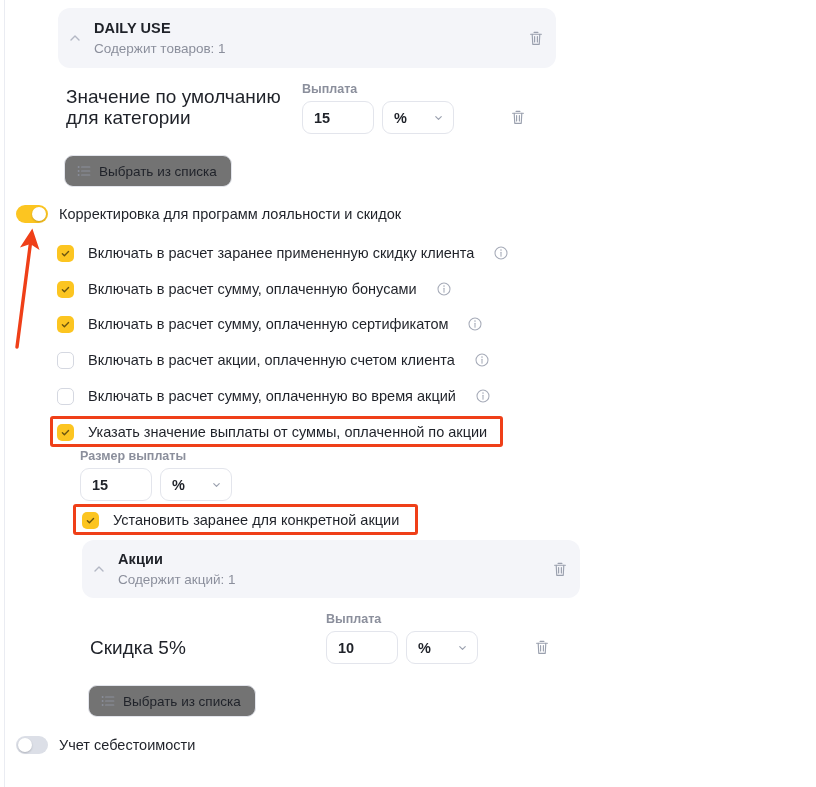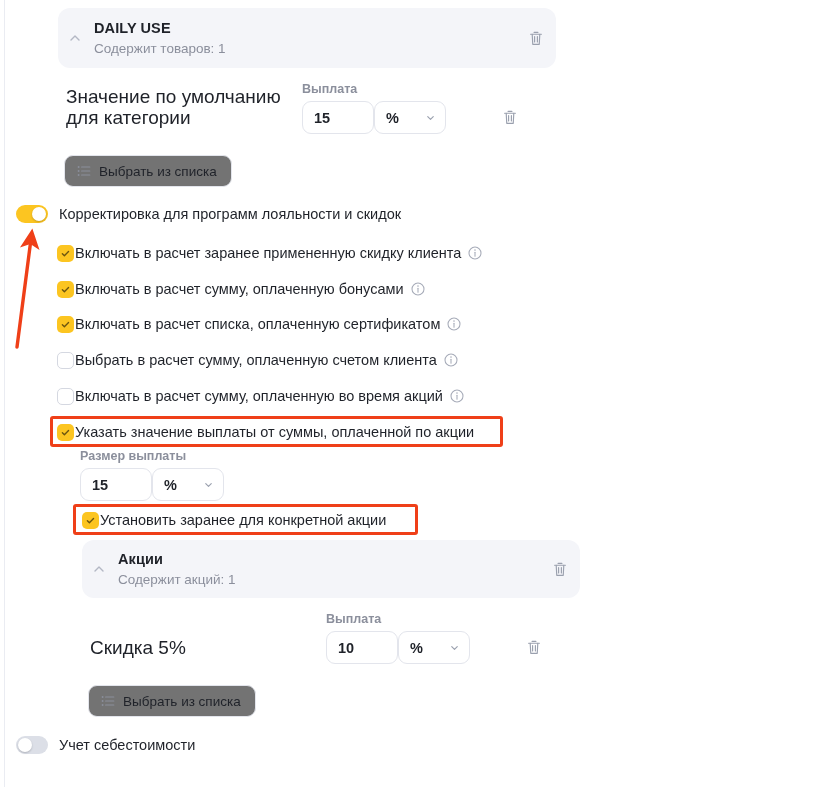--- a/index.html
+++ b/index.html
@@ -49,21 +49,21 @@
   
   .value-row { position: absolute; display: flex; align-items: flex-end; }
   .vr-label {
     font-size: 19px; color: #1f2229; line-height: 21px;
     padding-bottom: 6px;
   }
   .field-group { display: flex; flex-direction: column; font-weight: bold; }
   .field-label {
     font-size: 12.5px; color: #8b8f9c; line-height: 15px; margin-bottom: 4px;
   }
-  .field-row { display: flex; align-items: flex-end; }
+  .field-row { display: flex; gap: 8px; align-items: flex-end; }
   .text-input {
     height: 33px; border: 1px solid #e3e5ec; border-radius: 9px;
     background: #fff; font-size: 14.5px; color: #1f2229;
     padding: 0 11px; display: flex; align-items: center;
     font-family: "Liberation Sans", sans-serif;
   }
   .select-input {
     height: 33px; border: 1px solid #e3e5ec; border-radius: 9px;
     background: #fff; font-size: 14.5px; color: #1f2229;
     padding: 0 9px 0 11px;
@@ -92,21 +92,21 @@
   .tgl .knob {
     position: absolute; top: 2px; width: 14px; height: 14px;
     border-radius: 50%; background: #fff;
     box-shadow: 0 1px 2px rgba(20,22,30,.22);
   }
   .tgl.on  .knob { left: 16px; }
   .tgl.off .knob { left: 2px; }
   .toggle-label { font-size: 14.5px; color: #1f2229; line-height: 20px; }
 
   
-  .cb-row { position: absolute; display: flex; align-items: center; gap: 1px; }
+  .cb-row { position: absolute; display: flex; align-items: center; gap: 14px; }
   .cb {
     width: 17px; height: 17px; border-radius: 5px; flex: 0 0 17px;
     display: flex; align-items: center; justify-content: center;
   }
   .cb.checked { background: #fcc521; }
   .cb.unchecked { background: #fff; border: 1px solid #d5d8e1; }
   .cb svg { display: block; }
   .cb-label { font-size: 14.5px; color: #1f2229; line-height: 20px; white-space: nowrap; }
   .info { display: flex; color: #a6abb8; margin-left: 6px; }
 
@@ -216,33 +216,33 @@
       </svg>
     </span>
   </div>
 
   <div class="cb-row" style="left:57px; top:314px;">
     <div class="cb checked">
       <svg width="11" height="11" viewBox="0 0 12 12" fill="none">
         <path d="M2.6 6.2 L4.8 8.4 L9.3 3.9" stroke="#6b5510" stroke-width="1.5" stroke-linecap="round" stroke-linejoin="round"></path>
       </svg>
     </div>
-    <div class="cb-label">Включать в расчет списка, оплаченную сертификатом</div>
+    <div class="cb-label">Включать в расчет сумму, оплаченную сертификатом</div>
     <span class="info">
       <svg width="14" height="14" viewBox="0 0 14 14" fill="none">
         <circle cx="7" cy="7" r="6" stroke="currentColor" stroke-width="1.05"></circle>
         <circle cx="7" cy="4.1" r=".78" fill="currentColor"></circle>
         <path d="M7 6.2v4.1" stroke="currentColor" stroke-width="1.05" stroke-linecap="round"></path>
       </svg>
     </span>
   </div>
 
   <div class="cb-row" style="left:57px; top:350px;">
     <div class="cb unchecked"></div>
-    <div class="cb-label">Выбрать в расчет сумму, оплаченную счетом клиента</div>
+    <div class="cb-label">Включать в расчет акции, оплаченную счетом клиента</div>
     <span class="info">
       <svg width="14" height="14" viewBox="0 0 14 14" fill="none">
         <circle cx="7" cy="7" r="6" stroke="currentColor" stroke-width="1.05"></circle>
         <circle cx="7" cy="4.1" r=".78" fill="currentColor"></circle>
         <path d="M7 6.2v4.1" stroke="currentColor" stroke-width="1.05" stroke-linecap="round"></path>
       </svg>
     </span>
   </div>
 
   <div class="cb-row" style="left:57px; top:386px;">

